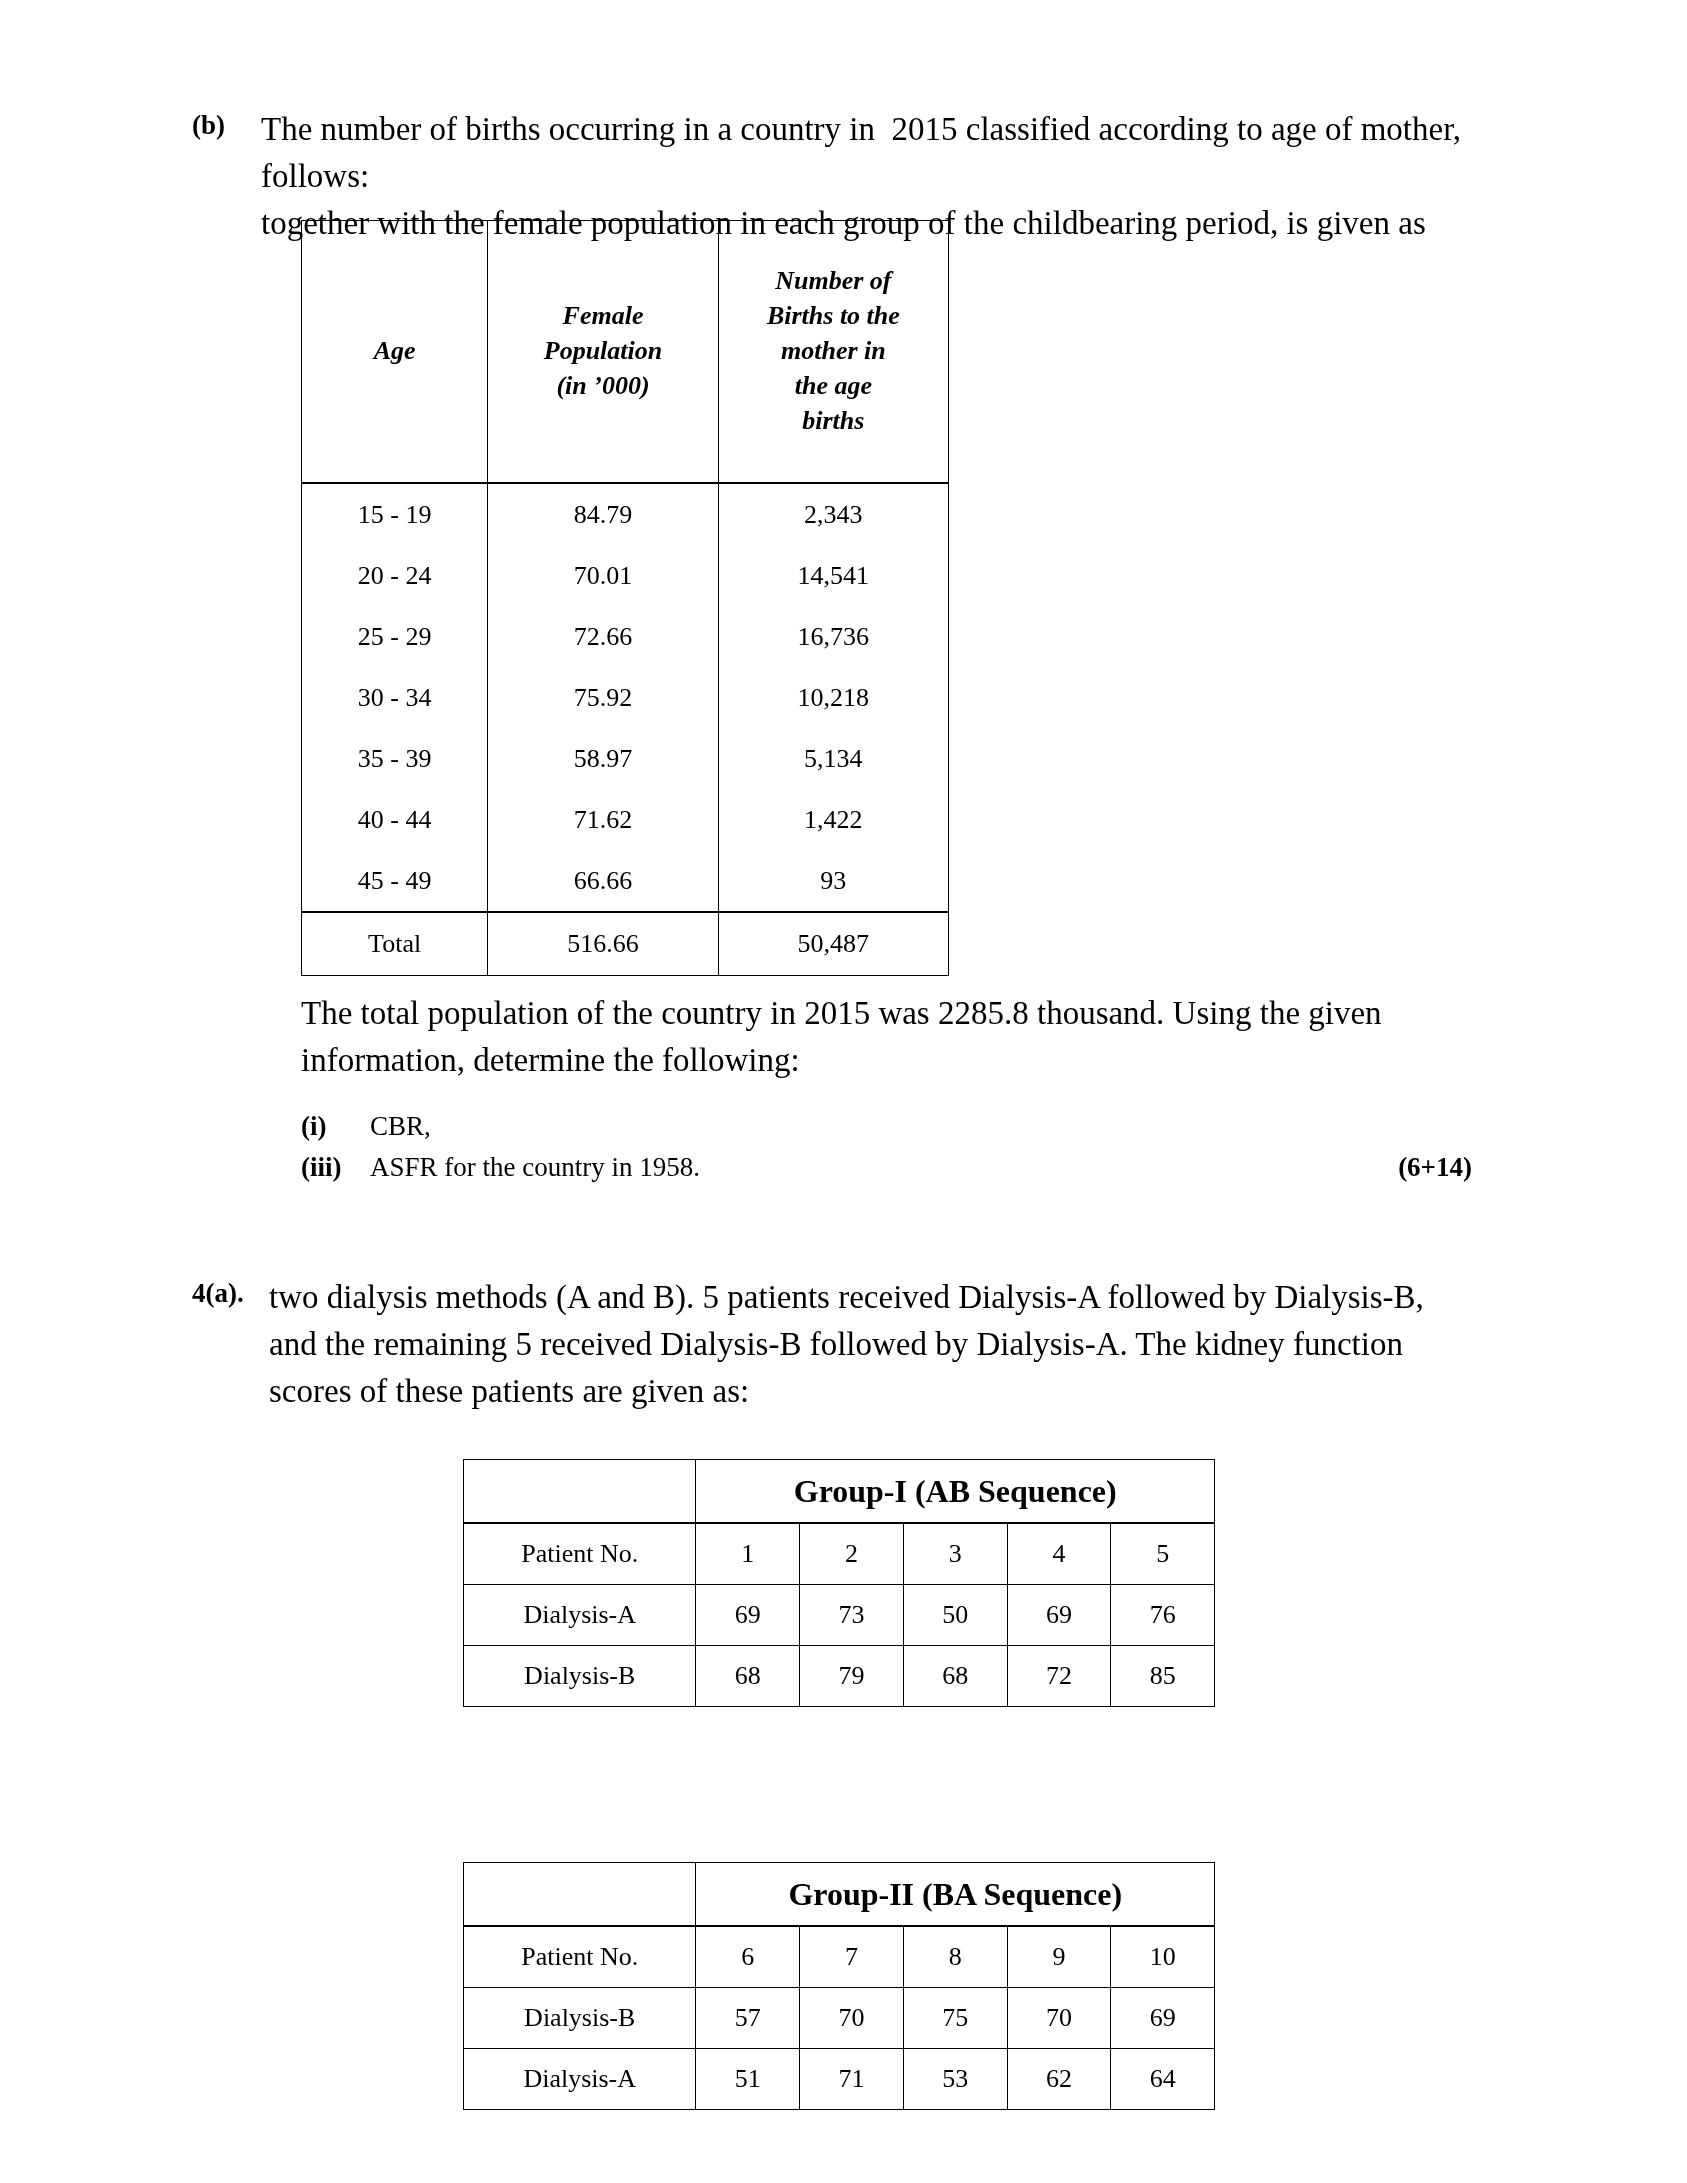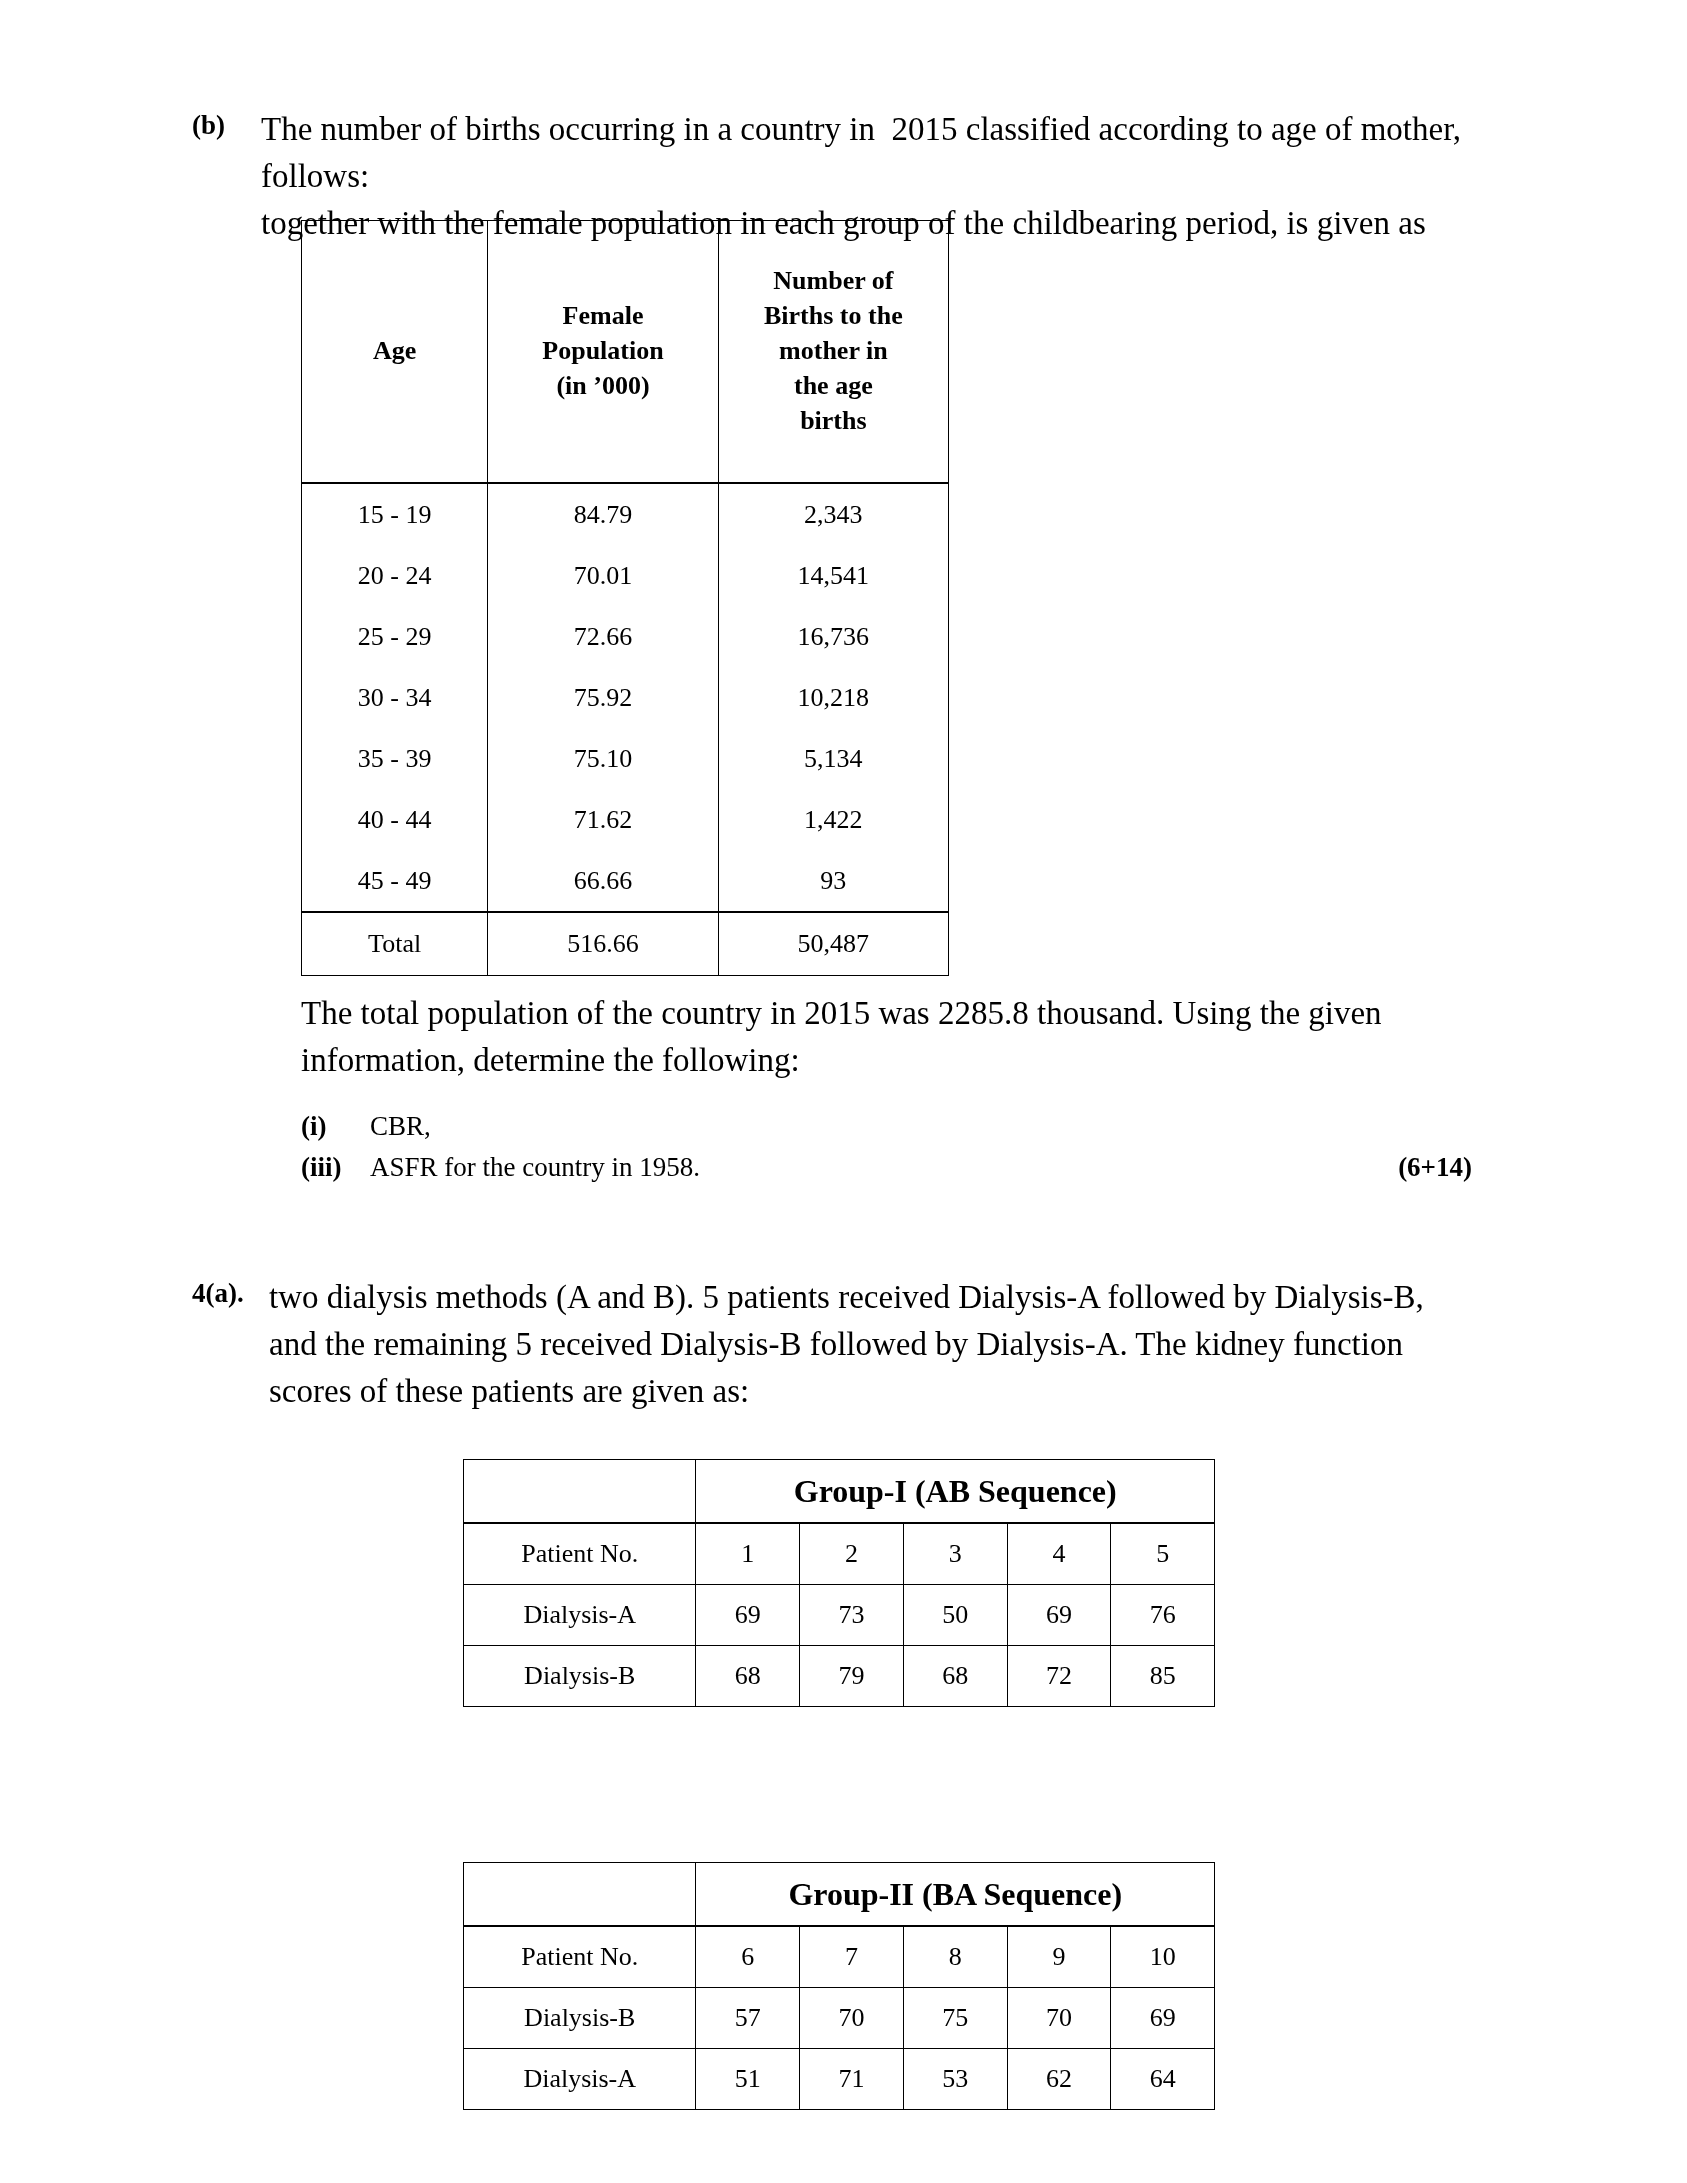--- a/index.html
+++ b/index.html
@@ -67,21 +67,21 @@
     text-align: center;
     vertical-align: middle;
     padding: 0;
   }
   #births-table thead th {
     font-weight: bold;
     height: 261px;
     line-height: 1.34;
     border-bottom-width: 2px;
   }
-  #births-table thead th .hl { display: block; }
+  #births-table thead th .hl { display: block; font-style: italic; }
   #births-table tbody td {
     height: 61px;
     font-weight: normal;
     border-top: none;
     border-bottom: none;
   }
   #births-table tbody tr.last-data td { border-bottom: 2px solid #000; }
   #births-table tfoot td {
     height: 62px;
     border-top: 2px solid #000;
@@ -220,21 +220,21 @@
         <td>72.66</td>
         <td>16,736</td>
       </tr>
       <tr>
         <td>30 - 34</td>
         <td>75.92</td>
         <td>10,218</td>
       </tr>
       <tr>
         <td>35 - 39</td>
-        <td>75.10</td>
+        <td>58.97</td>
         <td>5,134</td>
       </tr>
       <tr>
         <td>40 - 44</td>
         <td>71.62</td>
         <td>1,422</td>
       </tr>
       <tr class="last-data">
         <td>45 - 49</td>
         <td>66.66</td>

